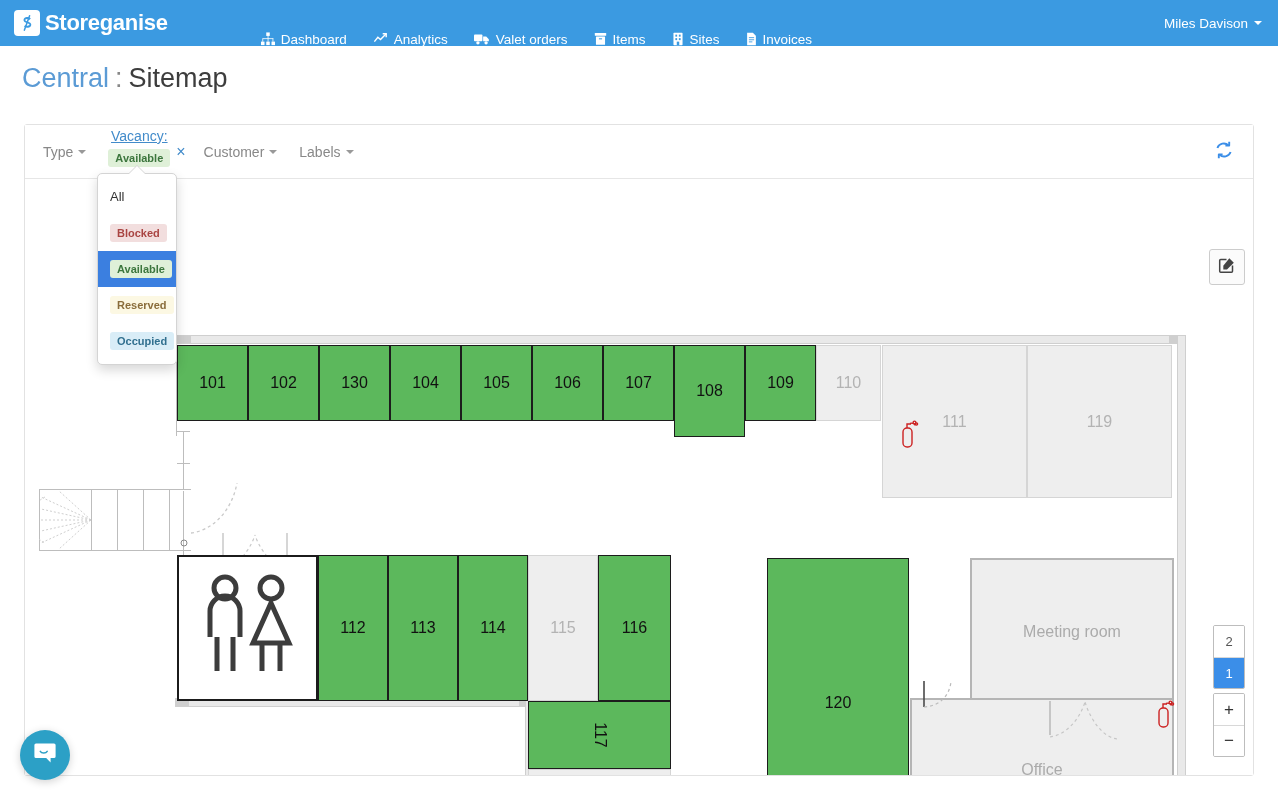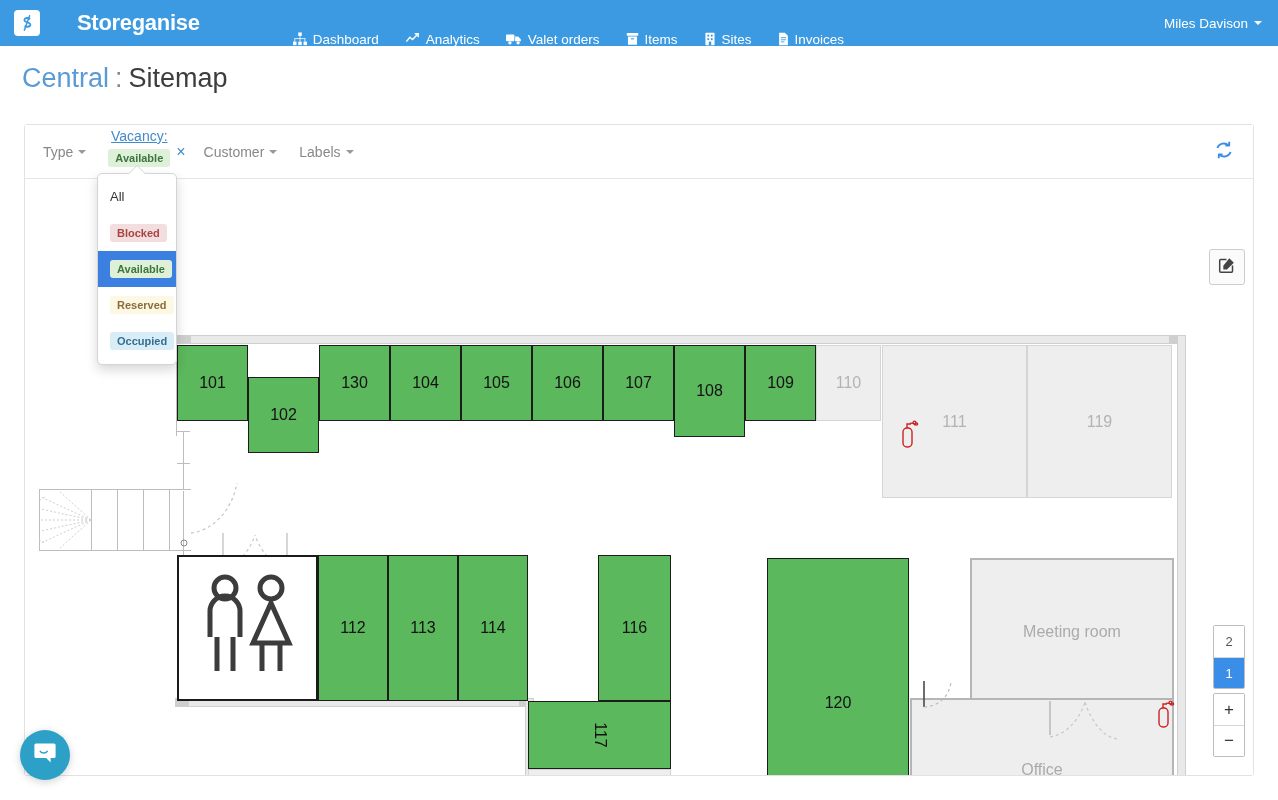--- a/index.html
+++ b/index.html
@@ -13,21 +13,21 @@
     -webkit-font-smoothing: antialiased;
   }
 
   
   .navbar {
     position: absolute; top: 0; left: 0;
     width: 1278px; height: 46px;
     background: #3b9ae1;
     display: flex; align-items: center;
   }
-  .brand { display: flex; align-items: center; margin-left: 14px; gap: 32px; }
+  .brand { display: flex; align-items: center; margin-left: 14px; }
   .brand-mark {
     width: 26px; height: 26px; border-radius: 4px; background: #fff;
     display: flex; align-items: center; justify-content: center;
     margin-right: 5px;
   }
   .brand-name {
     color: #fff; font-size: 22px; font-weight: bold; letter-spacing: -0.3px;
   }
   .nav-links { display: flex; align-items: flex-start; margin-left: 80px; margin-top: 32px; }
   .nav-link {
@@ -379,21 +379,21 @@
     <svg style="position:absolute;left:196px;top:352px" width="70" height="42">
       <path d="M2 2 L2 38" stroke="#bbb" stroke-width="1.2" fill="none"></path>
       <path d="M2 38 C 14 36, 28 22, 34 4" fill="none" stroke="#c9c9c9" stroke-width="1.2" stroke-dasharray="3 3"></path>
       <path d="M66 38 C 54 36, 40 22, 34 4" fill="none" stroke="#c9c9c9" stroke-width="1.2" stroke-dasharray="3 3"></path>
       <path d="M66 2 L66 38" stroke="#bbb" stroke-width="1.2" fill="none"></path>
     </svg>
 
     <div class="unit u-free" style="left:152px; top:166px; width:71px; height:76px;">
       <span>101</span>
       </div>
-    <div class="unit u-free" style="left:223px; top:166px; width:71px; height:76px;margin-top:32px;">
+    <div class="unit u-free" style="left:223px; top:166px; width:71px; height:76px;">
       <span>102</span>
       </div>
     <div class="unit u-free" style="left:294px; top:166px; width:71px; height:76px;">
       <span>130</span>
       </div>
     <div class="unit u-free" style="left:365px; top:166px; width:71px; height:76px;">
       <span>104</span>
       </div>
     <div class="unit u-free" style="left:436px; top:166px; width:71px; height:76px;">
       <span>105</span>
@@ -446,20 +446,23 @@
     </div>
     <div class="unit u-free" style="left:293px; top:376px; width:70px; height:146px;">
       <span>112</span>
       </div>
     <div class="unit u-free" style="left:363px; top:376px; width:70px; height:146px;">
       <span>113</span>
       </div>
     <div class="unit u-free" style="left:433px; top:376px; width:70px; height:146px;">
       <span>114</span>
       </div>
+    <div class="unit u-grey" style="left:503px; top:376px; width:70px; height:146px;">
+      <span>115</span>
+      </div>
     <div class="unit u-free" style="left:573px; top:376px; width:73px; height:146px;">
       <span>116</span>
       </div>
 
     <div class="unit u-free" style="left:503px; top:522px; width:143px; height:68px;">
       <span class="rot">117</span>
       </div>
     <div class="unit u-grey" style="left:503px; top:590px; width:143px; height:71px;">
       </div>
 

